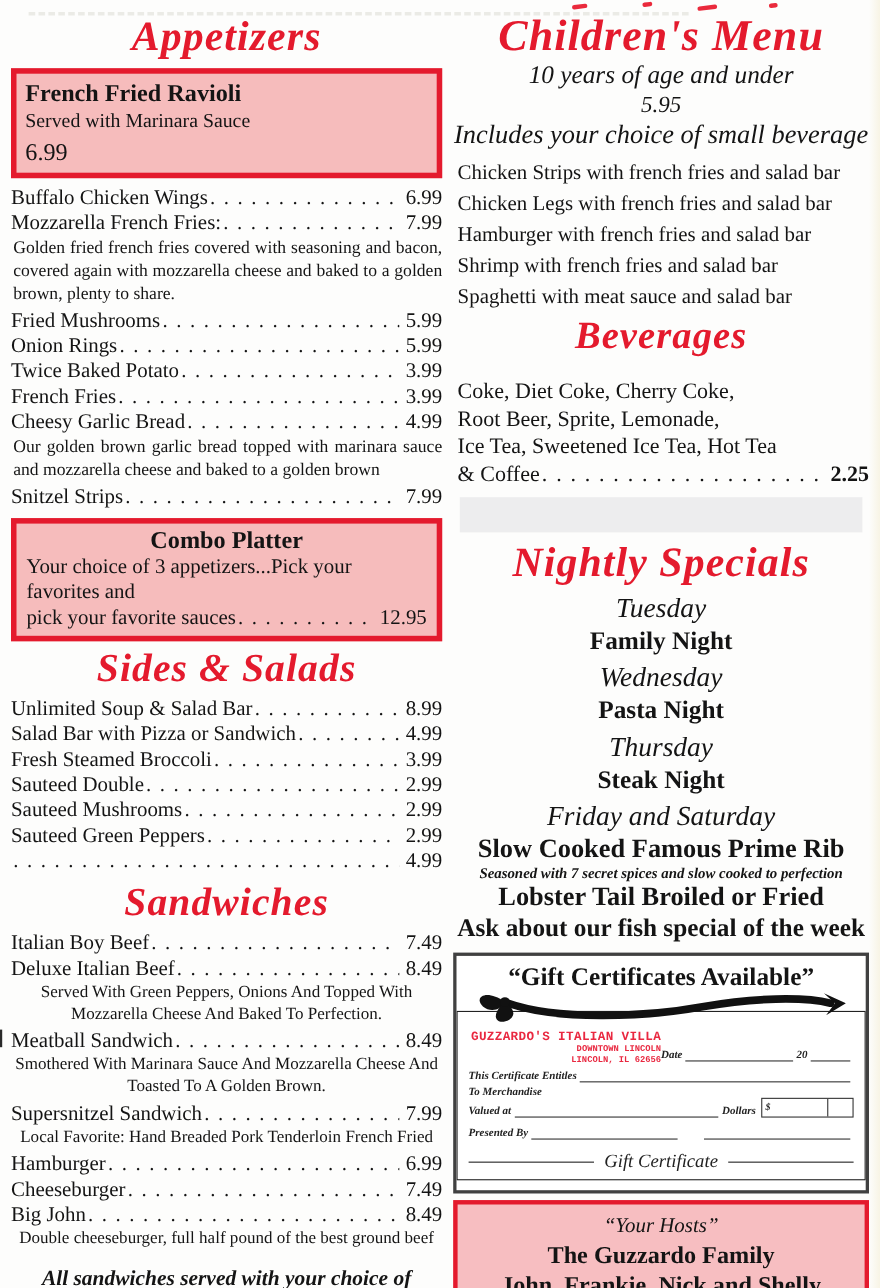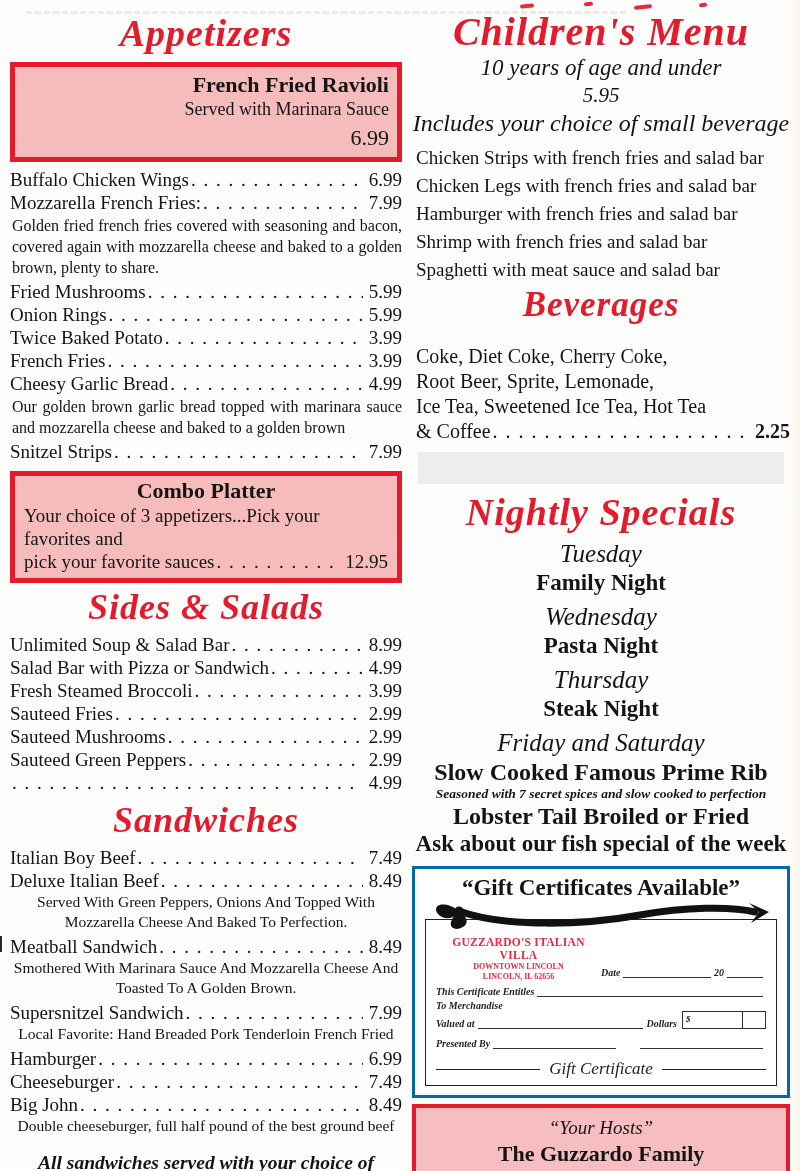--- a/index.html
+++ b/index.html
@@ -35,21 +35,21 @@
     letter-spacing:1px;
   }
   .h-app{font-size:38px;line-height:42px;margin-top:12px;}
   .h-mid{font-size:36px;line-height:40px;margin-top:4px;}
   .h-sand{font-size:36px;line-height:40px;margin-top:6px;}
   .h-kids{font-size:40px;line-height:44px;margin-top:10px;}
   .h-bev{font-size:35px;line-height:42px;}
   .h-night{font-size:38px;line-height:44px;margin-top:6px;}
   
   .pinkbox{background:var(--pink);border:5px solid var(--red);}
-  .featured{margin-top:8px;text-align:right;padding:5px 8px 7px;font-family:Liberation Serif, serif;}
+  .featured{margin-top:8px;text-align:left;padding:5px 8px 7px;font-family:Liberation Serif, serif;}
   .f-title{font-weight:bold;font-size:22px;line-height:26px;}
   .f-sub{font-size:18px;line-height:22px;}
   .f-price{font-size:22px;line-height:24px;margin-top:6px;}
   .combo{margin-top:8px;padding:1px 9px 5px;}
   .c-title{text-align:center;font-weight:bold;font-size:22px;line-height:27px;}
   .c-line{font-size:19px;line-height:23px;}
   .c-row{display:flex;align-items:baseline;font-size:19px;line-height:23px;}
   
   .menu-list{margin-top:6px;}
   .mrow{display:flex;align-items:baseline;font-size:19px;line-height:23px;}
@@ -76,28 +76,28 @@
   .bev-last{display:flex;align-items:baseline;font-size:20px;line-height:25px;padding-left:4px;}
   .bev-last .pr{font-weight:bold;}
   
   .grayband{margin:8px 0 0 6px;width:366px;height:32px;background:var(--gray-band);}
   
   .day{font-style:italic;font-size:25px;line-height:30px;text-align:center;margin-top:5px;}
   .spec{font-weight:bold;font-size:23px;line-height:28px;text-align:center;}
   .spec.big{font-size:24px;}
   .nnote{font-weight:bold;font-style:italic;font-size:13.5px;line-height:16px;text-align:center;}
   
-  .giftbox{margin-top:8px;border:3px solid #0369a1;background:#fff;padding:6px 10px 9px;}
+  .giftbox{margin-top:8px;border:3px solid #404040;background:#fff;padding:6px 0 9px;}
   .g-title{text-align:center;font-weight:bold;font-size:23px;line-height:26px;}
   .ribbon{display:block;position:relative;z-index:2;margin:-3px auto -13px;}
   .cert{border:1.5px solid #222;background:#fff;padding:16px 10px 6px;
         font-style:italic;font-weight:bold;font-size:10px;color:#222;}
   .cr{display:flex;align-items:flex-end;}
-  .brand{width:50%;text-align:center;color:#e92840;
-         font-family:Liberation Serif, serif;font-style:normal;}
+  .brand{width:50%;text-align:right;color:#e92840;
+         font-family:Liberation Mono, monospace;font-style:normal;}
   .brand .b1{font-size:11.5px;font-weight:bold;letter-spacing:.3px;line-height:13px;}
   .brand .b2{font-size:8px;font-weight:bold;line-height:9.5px;}
   .dateblk{flex:1;display:flex;align-items:flex-end;padding-bottom:3px;}
   .fill{flex:1;border-bottom:1.2px solid #333;height:11px;margin:0 3px;}
   .fill.short{flex:0 0 36px;}
   .fill.gap{border-bottom:none;flex:0 0 12px;}
   .r2{margin-top:5px;}
   .r3a{margin-top:3px;line-height:11px;}
   .r3b{display:flex;align-items:flex-end;}
   .r3b .indent{}
@@ -245,21 +245,21 @@
         <div>
           <div class="mrow">
             <span class="nm">Fresh Steamed Broccoli</span>
             <span class="leader"></span>
             <span class="pr">3.99</span>
           </div>
         </div>
 
         <div>
           <div class="mrow">
-            <span class="nm">Sauteed Fries</span>
+            <span class="nm">Sauteed Double</span>
             <span class="leader"></span>
             <span class="pr">2.99</span>
           </div>
         </div>
 
         <div>
           <div class="mrow">
             <span class="nm">Sauteed Mushrooms</span>
             <span class="leader"></span>
             <span class="pr">2.99</span>

